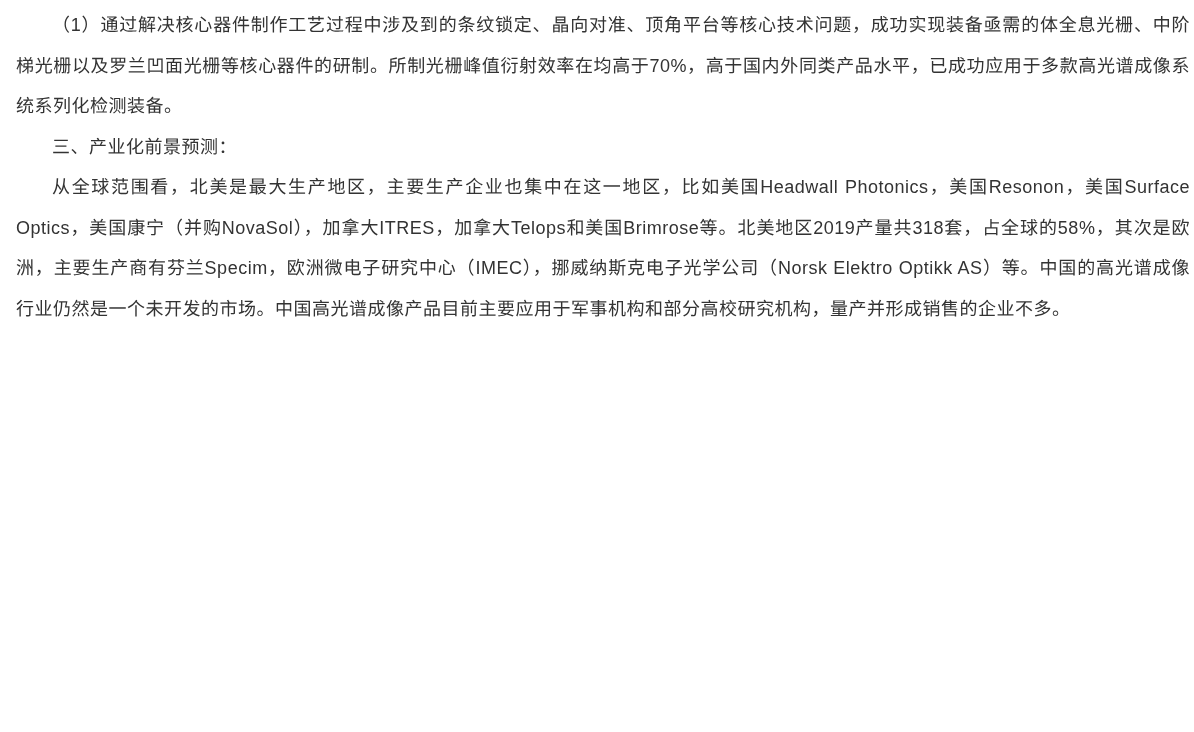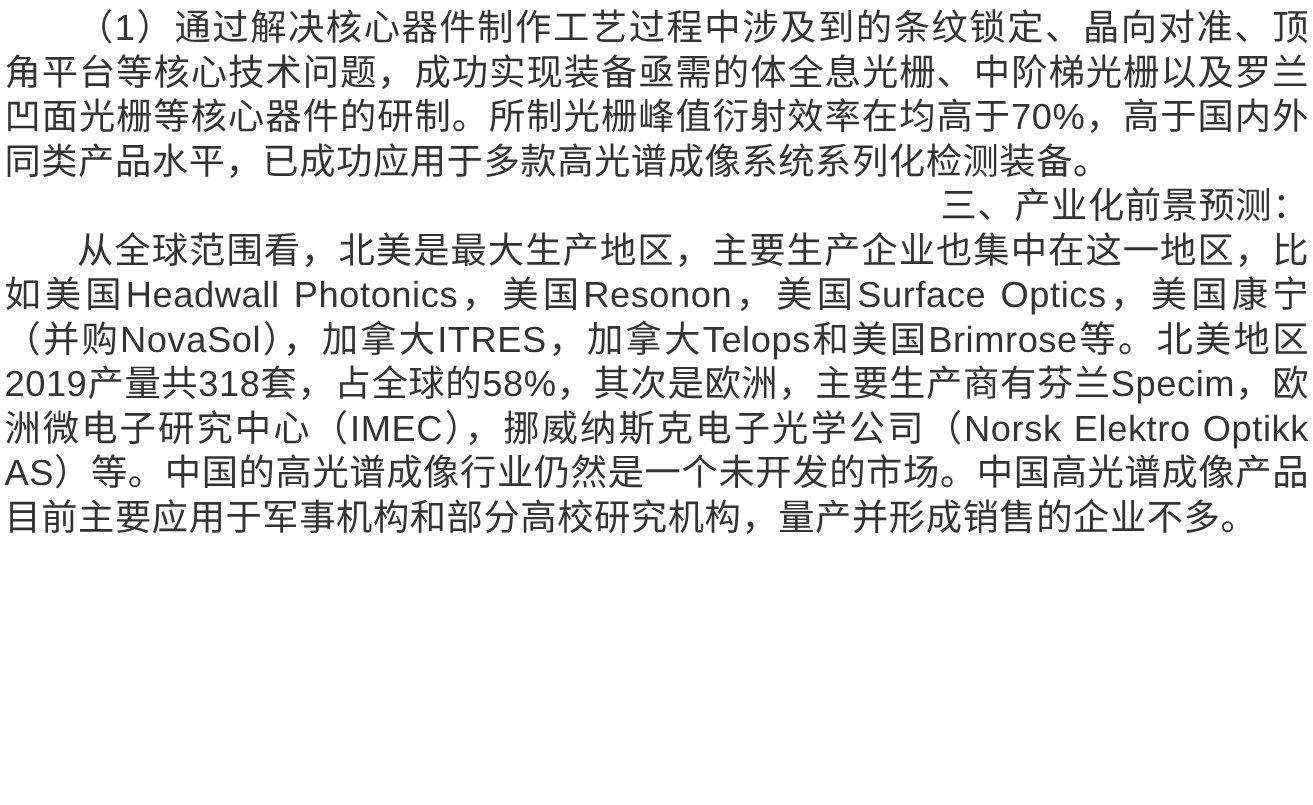--- a/index.html
+++ b/index.html
@@ -5,35 +5,35 @@
   html, body {
     margin: 0;
     padding: 0;
     background: #ffffff;
   }
   .page {
     width: 1194px;
     height: 726px;
     box-sizing: border-box;
     background: #ffffff;
-    padding: 5px 4px 0 4px;
+    padding: 5px 4px 0 16px;
     overflow: hidden;
     font-family: "Liberation Sans", "DejaVu Sans", sans-serif;
     color: #333333;
-    font-size: 33px;
+    font-size: 18px;
     line-height: 40.5px;
   }
   .page p {
     margin: 0;
     text-indent: 2em;
     text-align: justify;
     letter-spacing: 0.5px;
   }
   .page p.heading {
-    text-align: right;
+    text-align: left;
   }
 </style>
 </head>
 <body>
 
 <div class="page">
   <p>（1）通过解决核心器件制作工艺过程中涉及到的条纹锁定、晶向对准、顶角平台等核心技术问题，成功实现装备亟需的体全息光栅、中阶梯光栅以及罗兰凹面光栅等核心器件的研制。所制光栅峰值衍射效率在均高于70%，高于国内外同类产品水平，已成功应用于多款高光谱成像系统系列化检测装备。</p>
   <p class="heading">三、产业化前景预测：</p>
   <p>从全球范围看，北美是最大生产地区，主要生产企业也集中在这一地区，比如美国Headwall Photonics，美国Resonon，美国Surface Optics，美国康宁（并购NovaSol），加拿大ITRES，加拿大Telops和美国Brimrose等。北美地区2019产量共318套，占全球的58%，其次是欧洲，主要生产商有芬兰Specim，欧洲微电子研究中心（IMEC），挪威纳斯克电子光学公司（Norsk Elektro Optikk AS）等。中国的高光谱成像行业仍然是一个未开发的市场。中国高光谱成像产品目前主要应用于军事机构和部分高校研究机构，量产并形成销售的企业不多。</p>
 </div>

